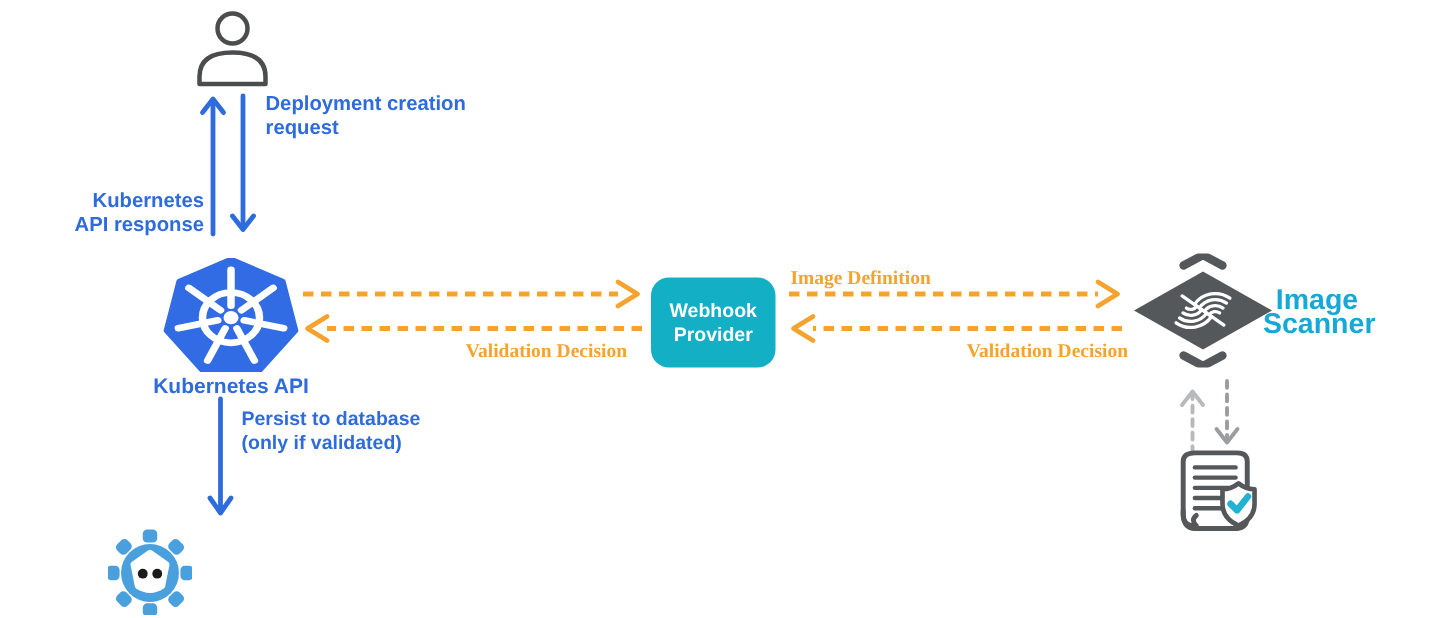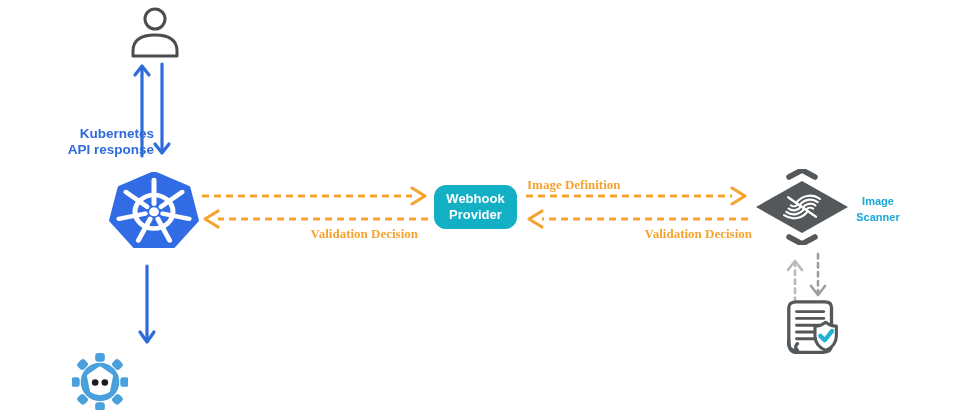--- a/index.html
+++ b/index.html
@@ -4,25 +4,25 @@
 <style>
   html,body{margin:0;padding:0;background:#fff;}
   #canvas{
     position:relative;width:960px;height:412px;background:#ffffff;overflow:hidden;
     font-family:"Liberation Sans",sans-serif;
   }
   .abs{position:absolute;}
   .lbl{font-weight:700;white-space:pre-line;}
   .blue{color:#2E6BDB;font-size:13.5px;line-height:15.5px;}
   .orange{color:#F5A32F;font-size:13px;line-height:15px;white-space:nowrap;font-family:Liberation Serif, serif;}
-  .cyan{color:#17A8D8;font-size:11px;line-height:16px;text-align:center;}
+  .cyan{color:#17A8D8;font-size:19px;line-height:16px;text-align:center;}
   .right{text-align:right;}
   .center{text-align:center;}
   .webhook-box{
-    left:434px;top:185px;width:83px;height:44px;border-radius:12px;background:#12AFC5;
+    left:434px;top:185px;width:83px;height:60px;border-radius:12px;background:#12AFC5;
     display:flex;align-items:center;justify-content:center;
     color:#ffffff;font-size:13px;line-height:16px;font-weight:700;text-align:center;
     white-space:pre-line;
   }
   .etcd-word{
     left:124px;top:344px;font-size:62px;line-height:58px;letter-spacing:-2px;
     color:#161616;font-weight:400;
   }
 </style>
 </head>
@@ -37,39 +37,42 @@
 
   <svg class="abs" style="left:130px;top:58px;" width="44" height="102" viewBox="0 0 44 102">
     <g stroke="#2E6BDB" stroke-width="3.2" fill="none" stroke-linecap="round" stroke-linejoin="round">
       <line x1="12" y1="98" x2="12" y2="10"></line>
       <path d="M5,17 L12,8 L19,17"></path>
       <line x1="32" y1="6" x2="32" y2="92"></line>
       <path d="M25,86 L32,95 L39,86"></path>
     </g>
   </svg>
 
+  <div class="abs lbl blue" style="left:177px;top:61px;">Deployment creation
+request</div>
 
-  <div class="abs lbl blue right" style="left:56px;top:126px;width:98px;">Kubernetes
+  <div class="abs lbl blue right" style="left:38px;top:126px;width:98px;">Kubernetes
 API response</div>
 
   <svg class="abs" style="left:108px;top:172px;" width="92" height="76" viewBox="0 0 92 86" preserveAspectRatio="none">
     <path d="M46,1 L80.4,17.6 L88.9,54.8 L65.1,84.6 L26.9,84.6 L3.1,54.8 L11.6,17.6 Z" fill="#326CE5" stroke="#326CE5" stroke-width="4" stroke-linejoin="round"></path>
     <g stroke="#ffffff" stroke-width="5" stroke-linecap="round" fill="none">
       <circle cx="46" cy="45" r="19"></circle>
       <line x1="46" y1="36" x2="46" y2="9"></line>
       <line x1="53" y1="39.4" x2="74.1" y2="22.6"></line>
       <line x1="54.8" y1="47" x2="81.1" y2="53"></line>
       <line x1="49.9" y1="53.1" x2="61.6" y2="77.4"></line>
       <line x1="42.1" y1="53.1" x2="30.4" y2="77.4"></line>
       <line x1="37.2" y1="47" x2="10.9" y2="53"></line>
       <line x1="39" y1="39.4" x2="17.9" y2="22.6"></line>
     </g>
     <circle cx="46" cy="45" r="5" fill="#ffffff"></circle>
   </svg>
 
+  <div class="abs lbl center" style="left:102px;top:249px;width:104px;color:#2E6BDB;font-size:14px;">Kubernetes API</div>
 
   <svg class="abs" style="left:200px;top:185px;" width="232" height="58" viewBox="0 0 232 58">
     <g stroke="#F5A32F" stroke-width="3.2" fill="none">
       <line x1="2" y1="11" x2="212" y2="11" stroke-dasharray="7 5"></line>
       <path d="M212,3 L225,11 L212,19" stroke-linecap="round" stroke-linejoin="round"></path>
       <line x1="228" y1="34" x2="18" y2="34" stroke-dasharray="7 5"></line>
       <path d="M18,26 L5,34 L18,42" stroke-linecap="round" stroke-linejoin="round"></path>
     </g>
   </svg>
 
@@ -139,20 +142,22 @@
   </svg>
 
 
   <svg class="abs" style="left:135px;top:264px;" width="24" height="84" viewBox="0 0 24 84">
     <g stroke="#2E6BDB" stroke-width="3.2" fill="none" stroke-linecap="round" stroke-linejoin="round">
       <line x1="12" y1="2" x2="12" y2="75"></line>
       <path d="M5,68 L12,78 L19,68"></path>
     </g>
   </svg>
 
+  <div class="abs lbl blue" style="left:161px;top:271px;font-size:13px;">Persist to database
+(only if validated)</div>
 
   <svg class="abs" style="left:72px;top:352px;" width="56" height="58" viewBox="0 0 58 60">
     <g fill="#4AA0DC">
       <circle cx="29" cy="31" r="20"></circle>
       <g>
         <rect x="24" y="1" width="10" height="9" rx="3"></rect>
         <rect x="24" y="1" width="10" height="9" rx="3" transform="rotate(45,29,31)"></rect>
         <rect x="24" y="1" width="10" height="9" rx="3" transform="rotate(90,29,31)"></rect>
         <rect x="24" y="1" width="10" height="9" rx="3" transform="rotate(135,29,31)"></rect>
         <rect x="24" y="1" width="10" height="9" rx="3" transform="rotate(180,29,31)"></rect>

